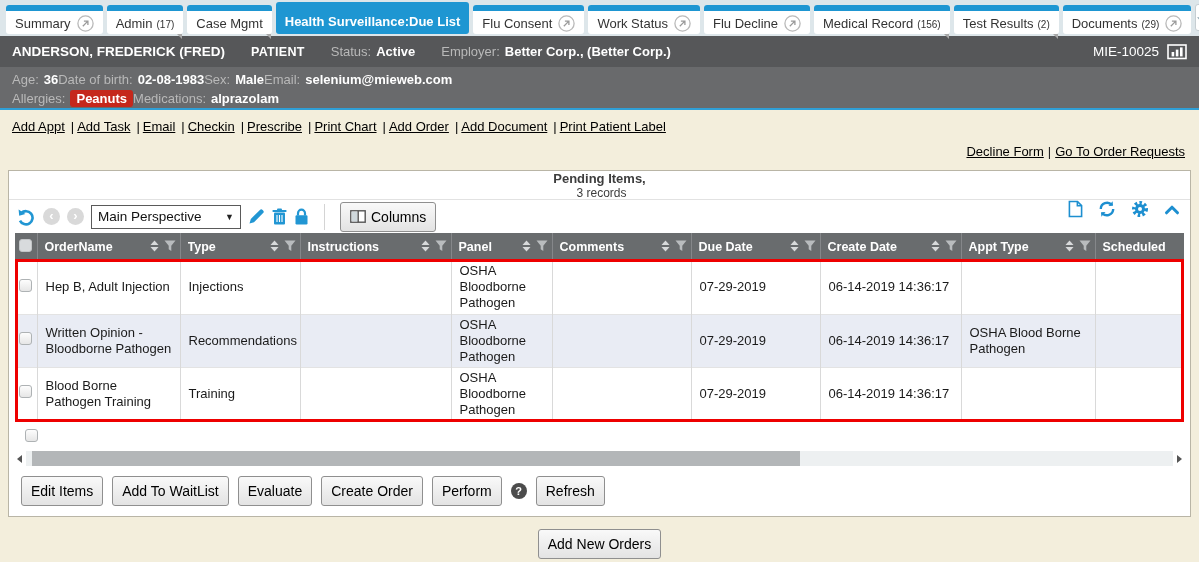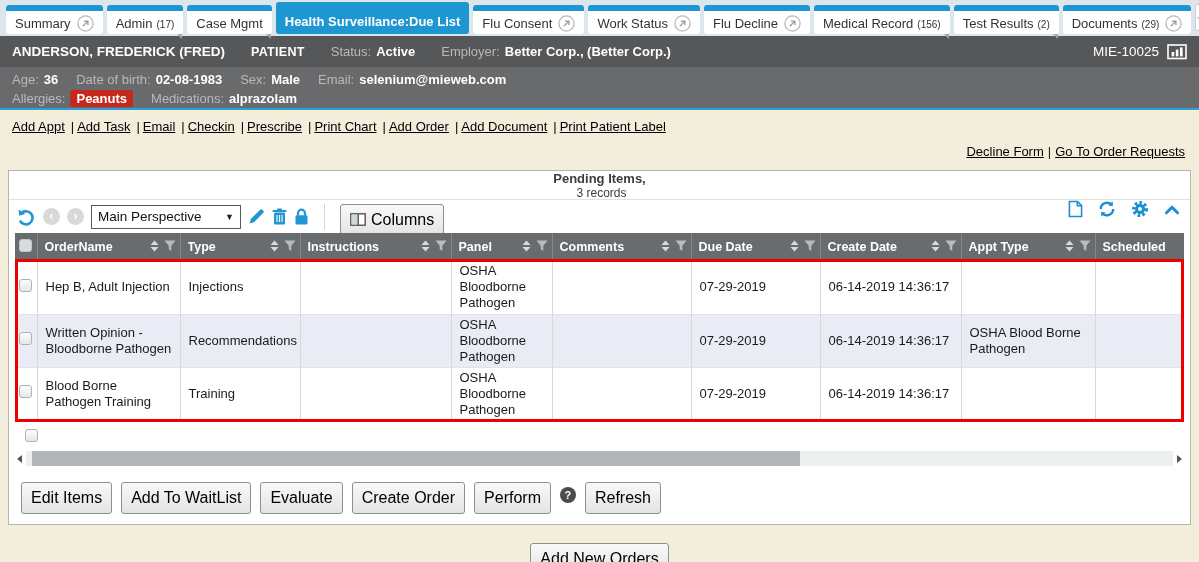--- a/index.html
+++ b/index.html
@@ -56,21 +56,21 @@
   .ptype { font-weight:bold; font-size:12.5px; letter-spacing:.3px; }
   .plabel { color:#b9b9b9; font-weight:normal; }
   .pval { color:#fff; font-weight:bold; }
   .pgroup { display:flex; gap:5px; align-items:center; }
   .mie { margin-left:auto; display:flex; align-items:center; gap:8px; font-size:13.5px; color:#fff; }
 
   .pbar2 {
     height:43px; background:#696a6c; color:#fff; padding:3px 12px 0 12px;
     border-bottom:2px solid #2f9fd6; line-height:19px; font-size:13px;
   }
-  .pline { display:flex; gap:18px; align-items:center; white-space:nowrap; }
+  .pline { display:flex; align-items:center; white-space:nowrap; }
   .badge {
     background:#c5281c; color:#fff; font-weight:bold;
     padding:0 6px; border-radius:3px; display:inline-block; line-height:17px;
   }
 
   
   .action-links { padding:9px 0 4px 12px; white-space:nowrap; }
   .action-links a, .order-links a { color:#000; text-decoration:underline; cursor:pointer; }
   .action-links a:not(:last-child)::after {
     content:" | "; text-decoration:none; display:inline-block; margin:0 3px 0 6px; color:#000;
@@ -101,23 +101,22 @@
     width:150px; height:24px; border:1px solid #5a5a5a; background:#fff;
     display:flex; align-items:center; padding:0 6px; gap:6px; cursor:pointer;
   }
   .select-box .sel-label { flex:1; font-size:13.5px; color:#111; }
   .select-box .sel-arrow { font-size:9px; color:#222; }
   .tb-divider { width:1px; height:26px; background:#d4d4d4; margin:0 8px; }
   .btn {
     display:inline-flex; align-items:center; gap:5px;
     border:1px solid #8f8f8f; border-radius:3px;
     background:linear-gradient(#f9f9f9,#e3e3e3);
-    padding:6px 9px; font-size:16px; color:#000; cursor:pointer;
+    padding:6px 9px; font-size:14px; color:#000; cursor:pointer;
     font-family:inherit;
-    margin-top:6px;
   }
 
   
   .grid { position:relative; margin:0 6px; }
   table { border-collapse:collapse; table-layout:fixed; width:1169px; }
   th {
     background:#696c6e; color:#fff; font-weight:bold; font-size:12.5px;
     text-align:left; height:28px; padding:0 4px 0 7px;
     border-right:1px solid #85878a; cursor:pointer;
   }

